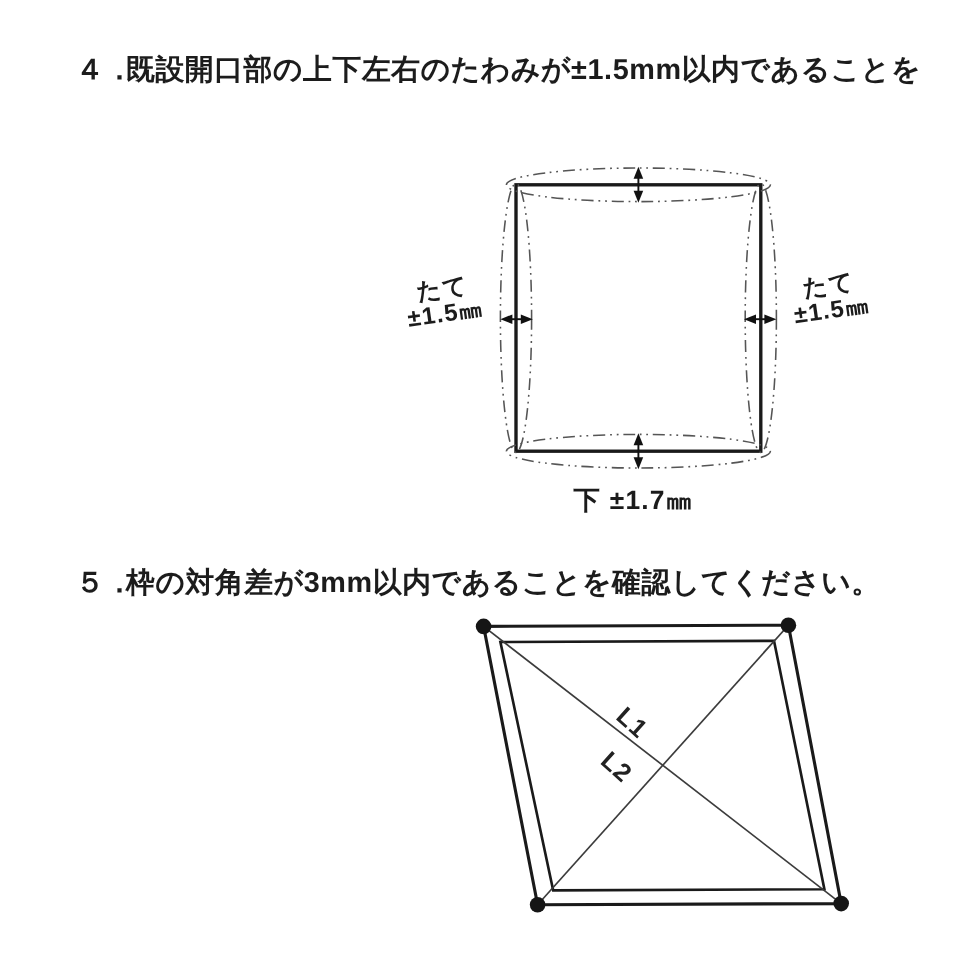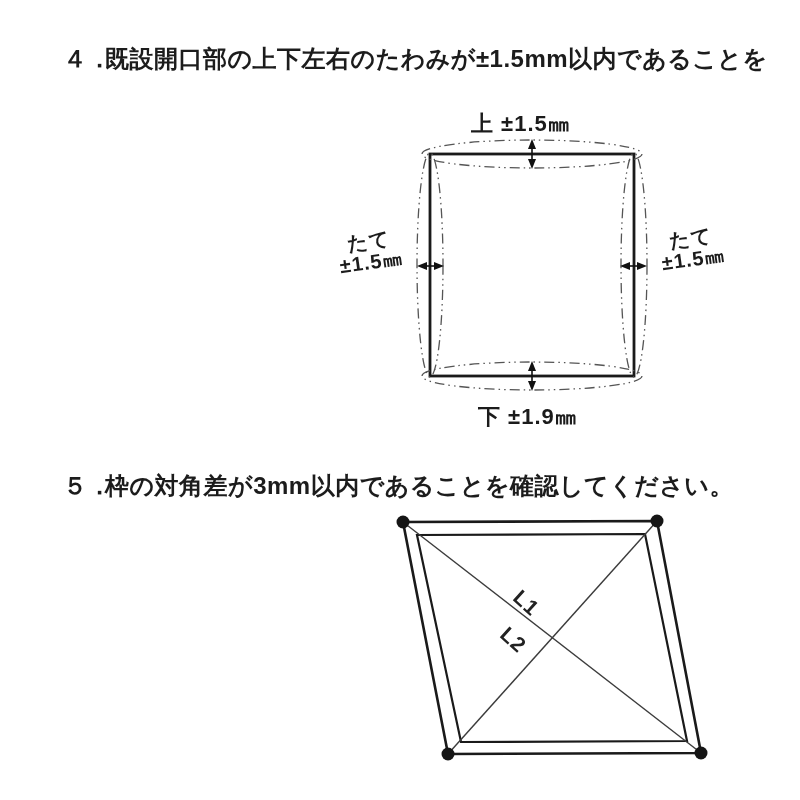--- a/index.html
+++ b/index.html
@@ -136,22 +136,21 @@
 
       <g fill="#151515">
         <circle cx="403" cy="522" r="6.5"></circle>
         <circle cx="657" cy="521" r="6.5"></circle>
         <circle cx="701" cy="753" r="6.5"></circle>
         <circle cx="448" cy="754" r="6.5"></circle>
       </g>
     </g>
   </svg>
 
-  <div class="diagram-label" id="label-top">上 ±1.5㎜</div>
-  <div class="diagram-label" id="label-bottom">下 ±1.9㎜</div>
+  <div class="diagram-label" id="label-bottom">下 ±1.7㎜</div>
 
   <div class="side-label" id="label-left">
     <div>たて</div>
     <div>±1.5㎜</div>
   </div>
   <div class="side-label" id="label-right">
     <div>たて</div>
     <div>±1.5㎜</div>
   </div>
 

